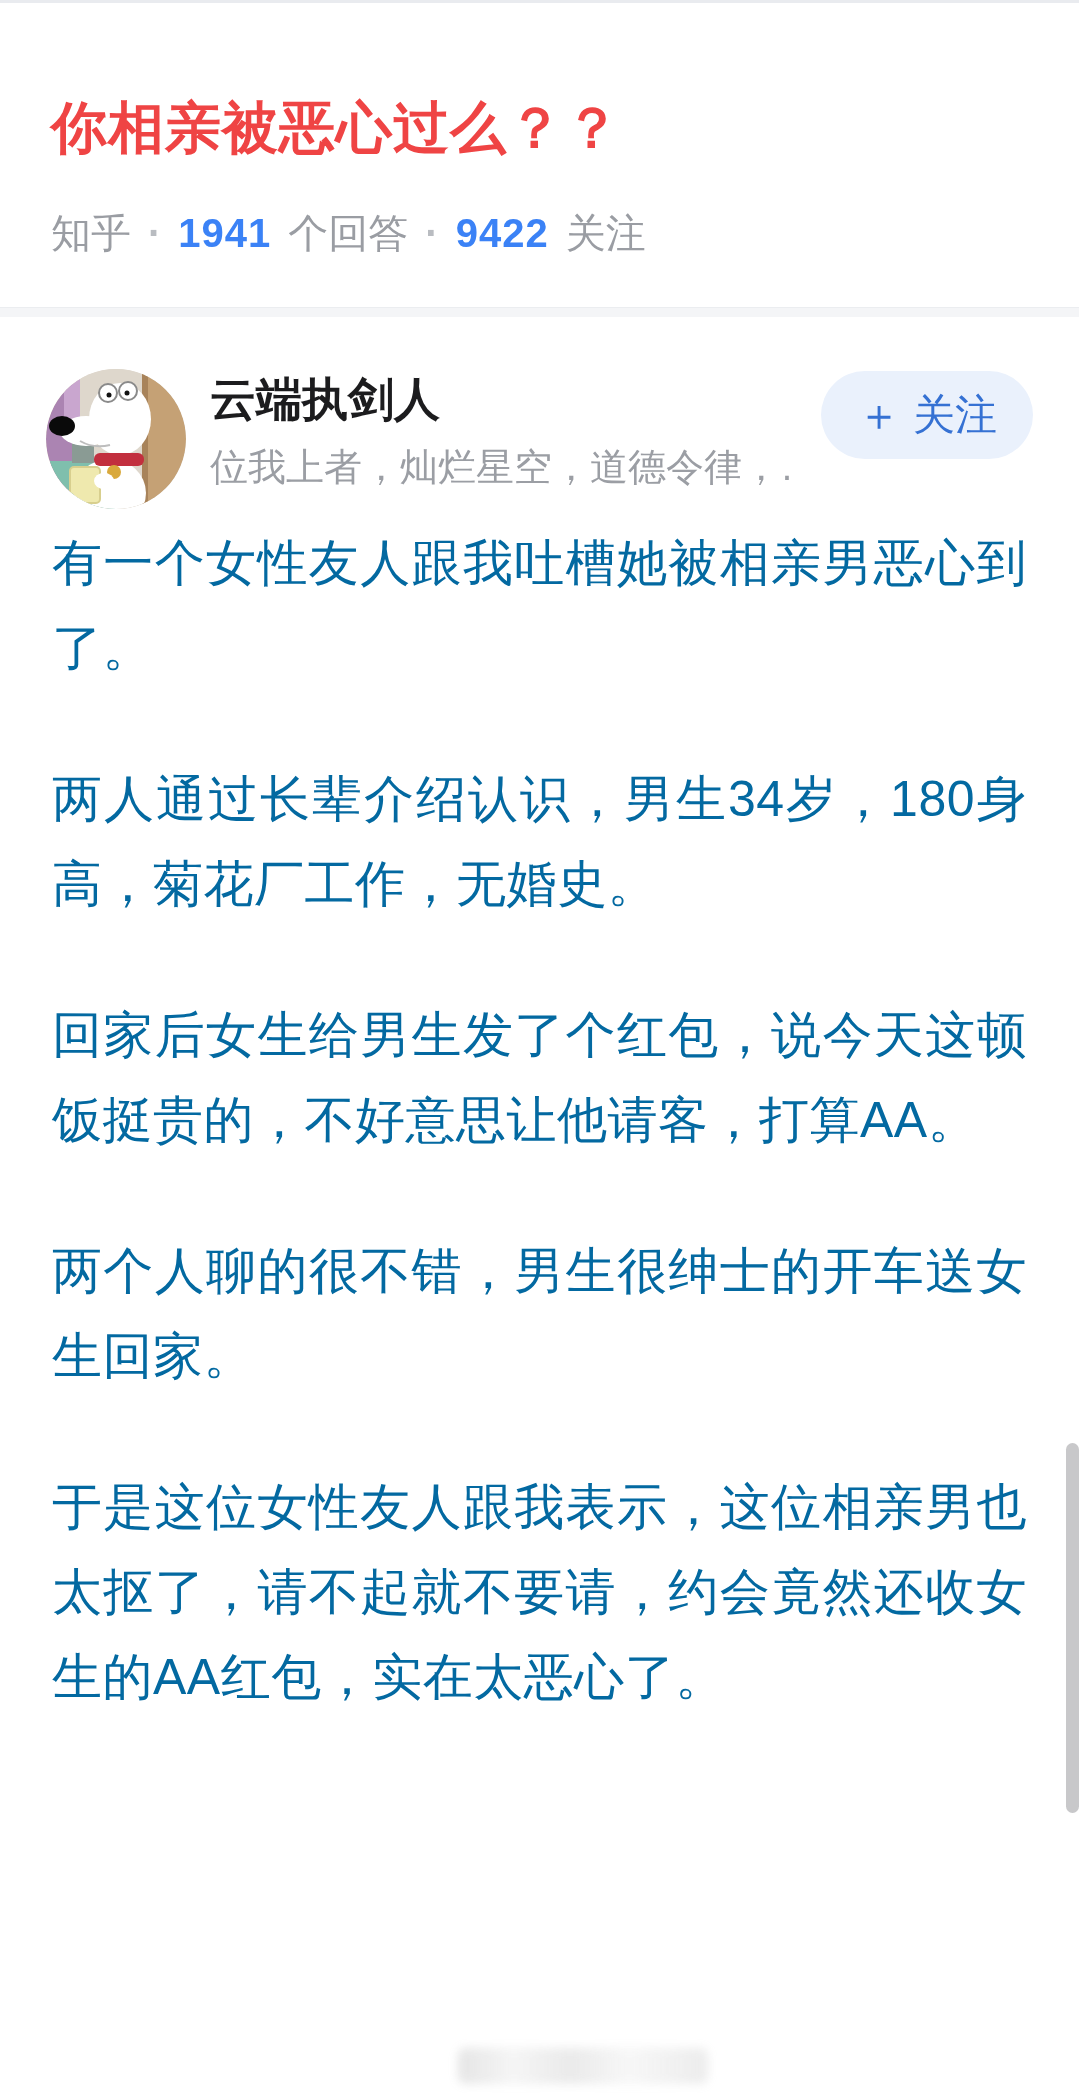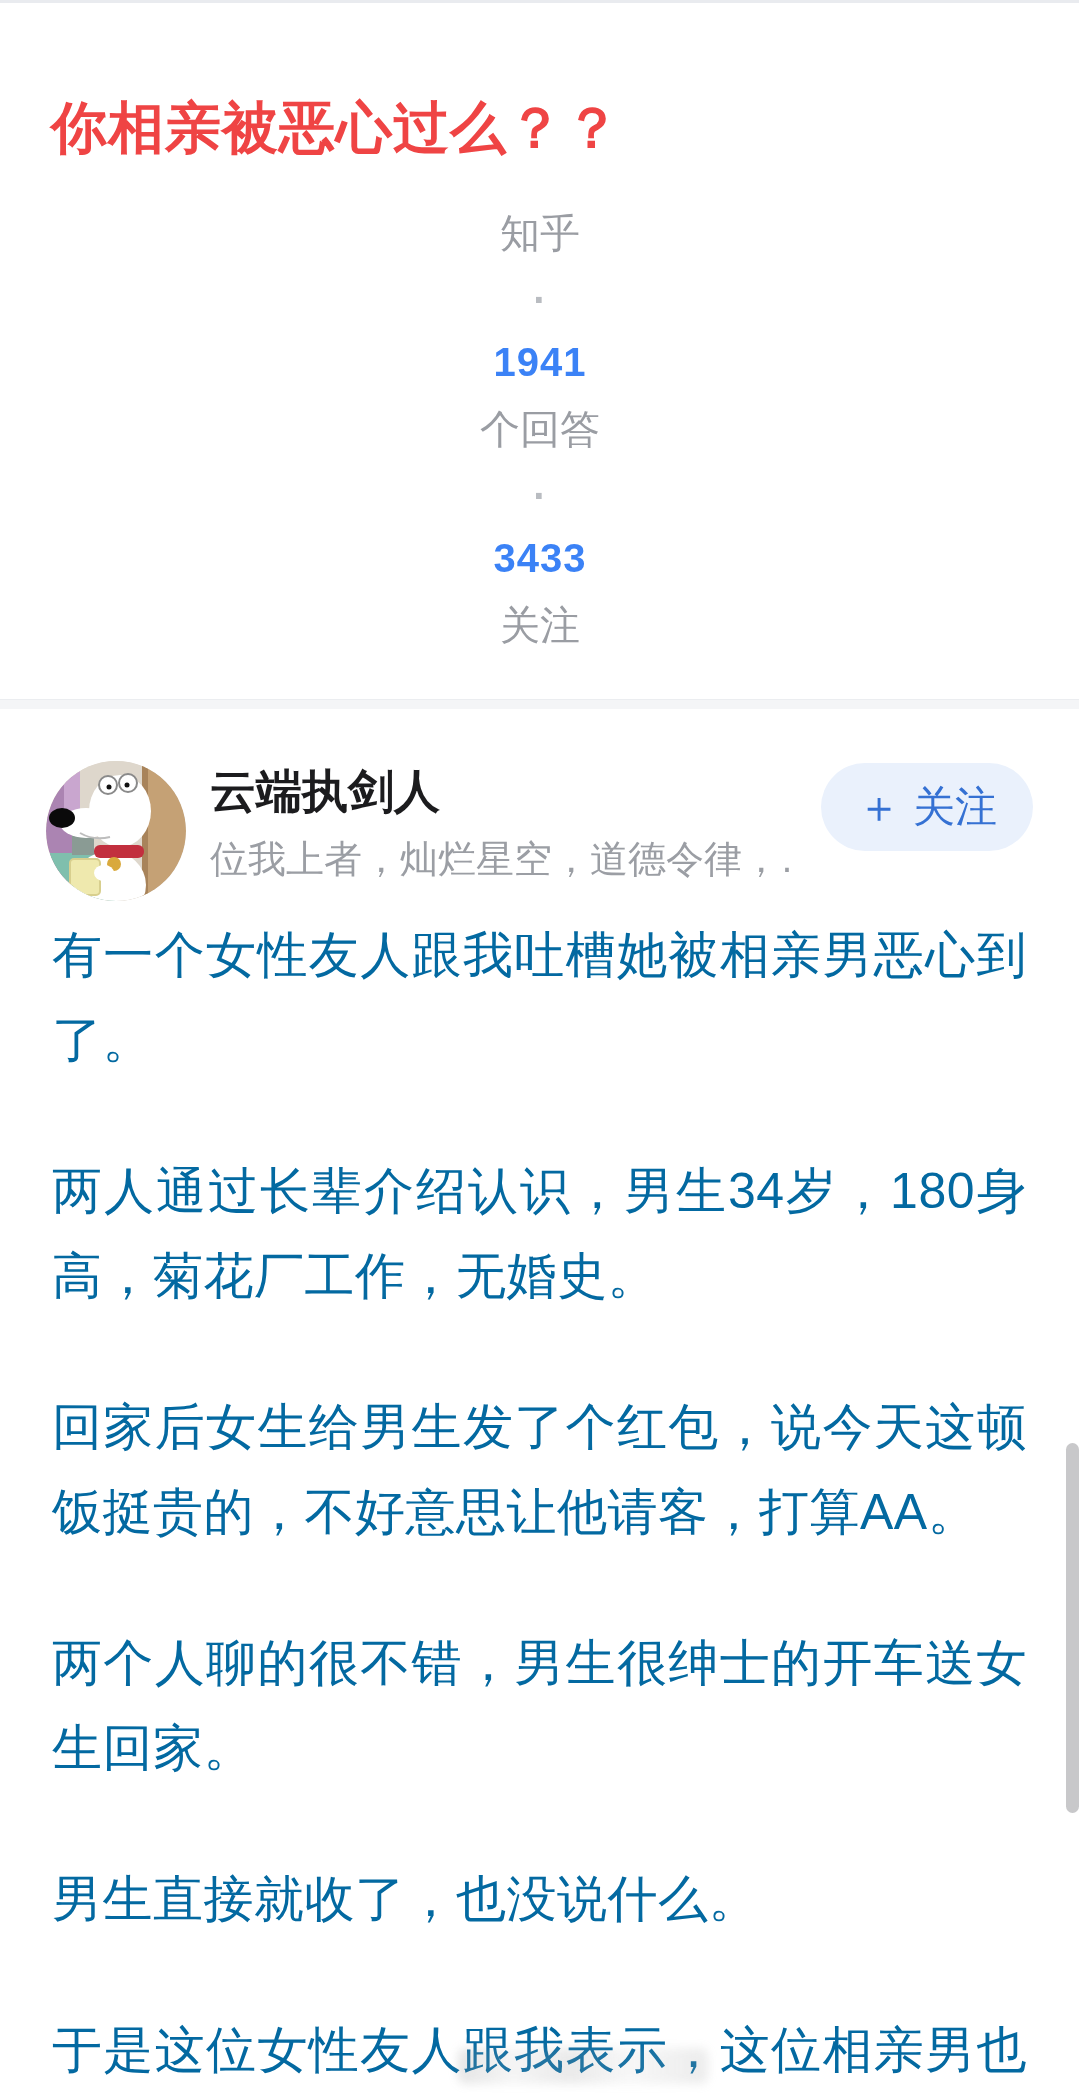--- a/index.html
+++ b/index.html
@@ -16,21 +16,21 @@
     background:#e9ebef;
   }
   
   .question-card { padding:58px 50px 46px 51px; background:#ffffff; }
   .question-title {
     font-size:56px; font-weight:700; line-height:1.15;
     letter-spacing:1px; color:#ef4444;
   }
   .question-stats {
     margin-top:46px; display:flex; align-items:center; gap:17px;
-    font-size:40px; color:#9a9da3;flex-direction:column;
+    font-size:40px; color:#9a9da3;
   }
   .stat-num { color:#3b82f6; font-weight:700; letter-spacing:1px; }
   .stat-dot { color:#b9bcc1; font-weight:700; }
   
   .card-divider { height:9px; background:#f4f5f7; border-top:1px solid #ebedf0; }
   
   .answer-card { padding-top:52px; background:#ffffff; }
   .author-row { display:flex; align-items:flex-start; padding:0 46px;justify-content:center; }
   .avatar {
     width:140px; height:140px; border-radius:50%;
@@ -83,21 +83,21 @@
 <div class="top-edge"></div>
 
 <section class="question-card">
   <h1 class="question-title">你相亲被恶心过么？？</h1>
   <div class="question-stats">
     <span>知乎</span>
     <span class="stat-dot">·</span>
     <span class="stat-num">1941</span>
     <span>个回答</span>
     <span class="stat-dot">·</span>
-    <span class="stat-num">3433</span>
+    <span class="stat-num">9422</span>
     <span>关注</span>
   </div>
 </section>
 
 <div class="card-divider"></div>
 
 <section class="answer-card">
   <div class="author-row">
 
     <div class="avatar">
@@ -150,19 +150,18 @@
       <span class="follow-plus">＋</span>
       <span>关注</span>
     </button>
   </div>
 
   <div class="answer-body">
     <p>有一个女性友人跟我吐槽她被相亲男恶心到了。</p>
     <p>两人通过长辈介绍认识，男生34岁，180身高，菊花厂工作，无婚史。</p>
     <p>回家后女生给男生发了个红包，说今天这顿饭挺贵的，不好意思让他请客，打算AA。</p>
     <p>两个人聊的很不错，男生很绅士的开车送女生回家。</p>
-    <p>男生直接就收了，也没说什么。</p>
     <p>于是这位女性友人跟我表示，这位相亲男也太抠了，请不起就不要请，约会竟然还收女生的AA红包，实在太恶心了。</p>
   </div>
 </section>
 
 <div class="watermark"></div>
 <div class="scrollbar-thumb"></div>
 
 </body></html>

